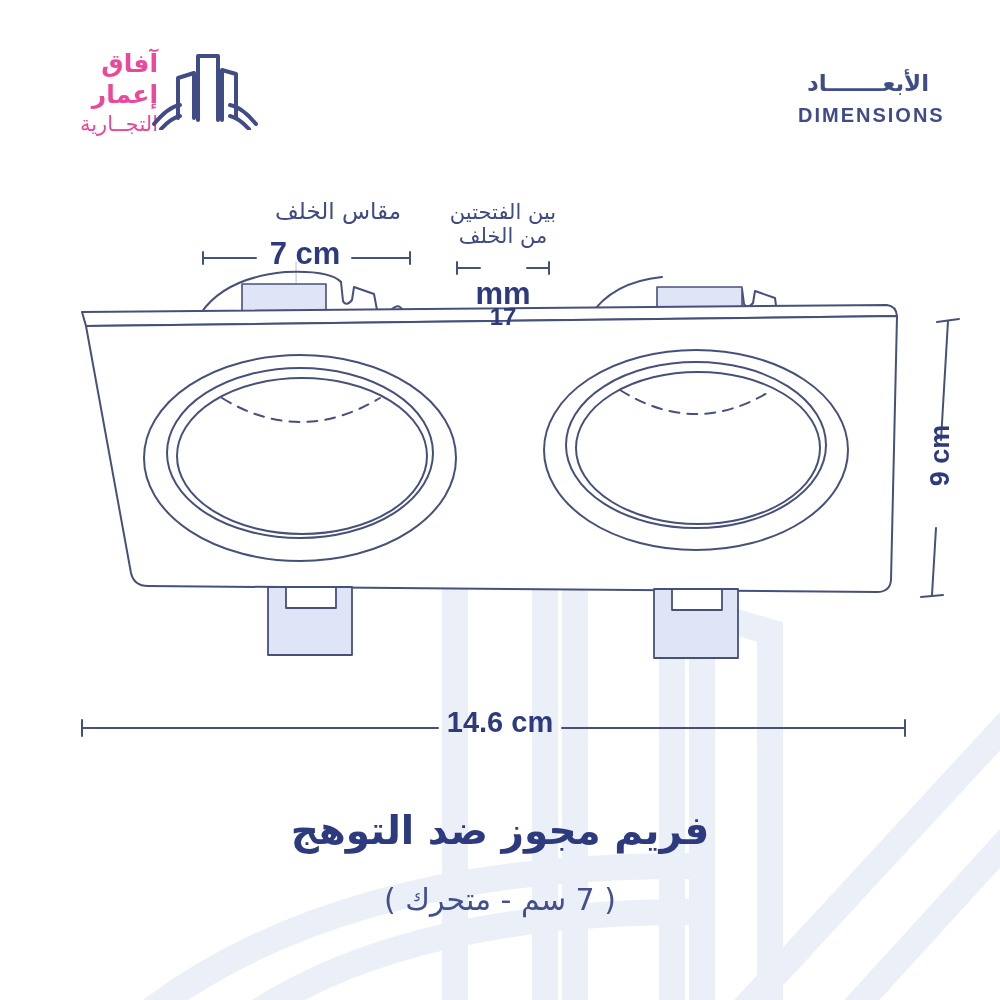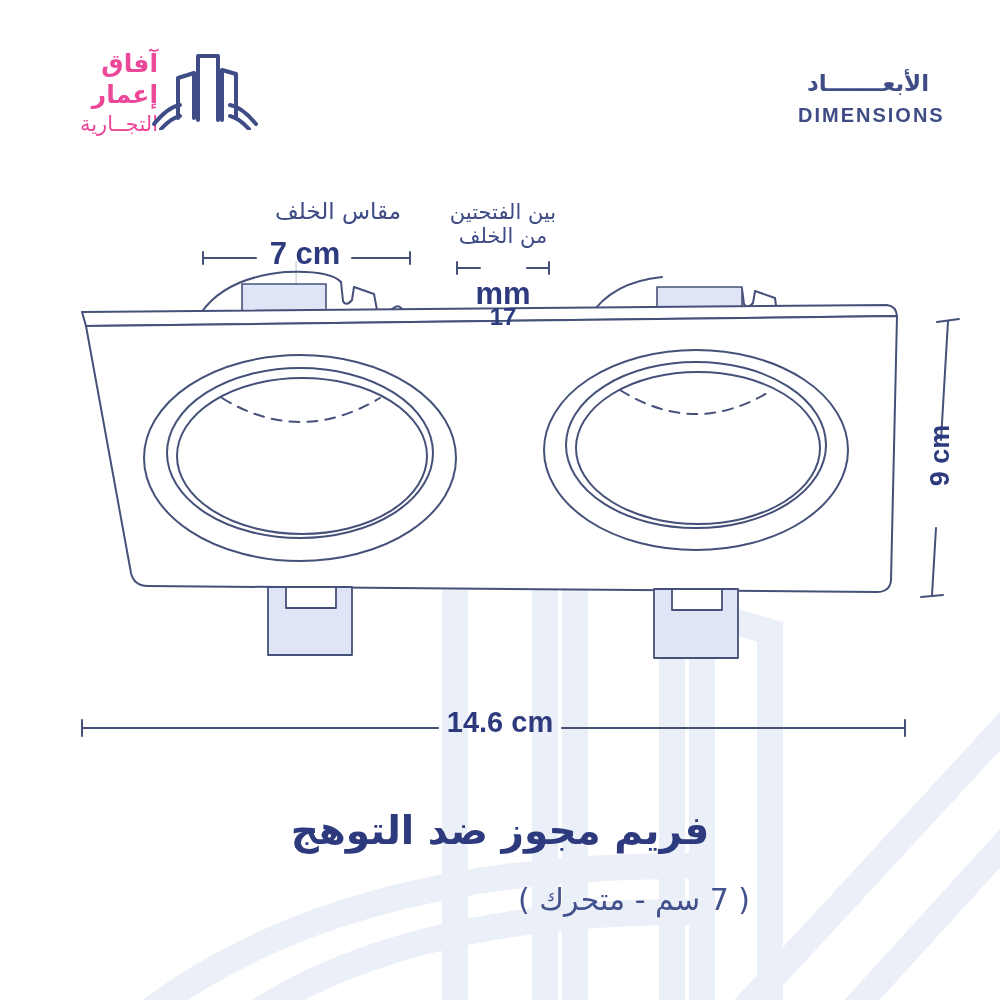--- a/index.html
+++ b/index.html
@@ -22,21 +22,21 @@
   .num{color:#2d3a7d;font-weight:bold;font-family:"Liberation Sans",sans-serif;text-align:center;}
   .cut-label{left:248px;top:198px;width:180px;}
   .cut-value{left:260px;top:236px;width:90px;font-size:31px;}
   .between-label{left:438px;top:200px;width:130px;font-size:21px;}
   .between-value{left:478px;top:263px;width:50px;font-size:24px;margin-top:40px;}
   .between-unit{left:468px;top:276px;width:70px;font-size:31px;}
   .height-value{left:898px;top:440px;width:84px;font-size:27px;transform:rotate(-90deg);}
   .width-value{left:440px;top:706px;width:120px;font-size:29px;}
   
   .product-title{left:200px;top:808px;width:600px;text-align:center;color:#2d3a7d;direction:rtl;font-size:39px;font-weight:bold;}
-  .product-subtitle{left:250px;top:882px;width:500px;color:#42508c;direction:rtl;font-size:30px;font-weight:400;}
+  .product-subtitle{left:250px;top:882px;width:500px;text-align:center;color:#42508c;direction:rtl;font-size:30px;font-weight:400;}
 </style>
 </head>
 <body>
 
 <div class="canvas">
 
   <svg class="abs" style="left:0;top:0" width="1000" height="1000" viewBox="0 0 1000 1000">
 
     <g stroke="#ebeff7" fill="none" stroke-width="26">
       <path d="M455,1005 L455,575 L545,548 L545,1005"></path>

